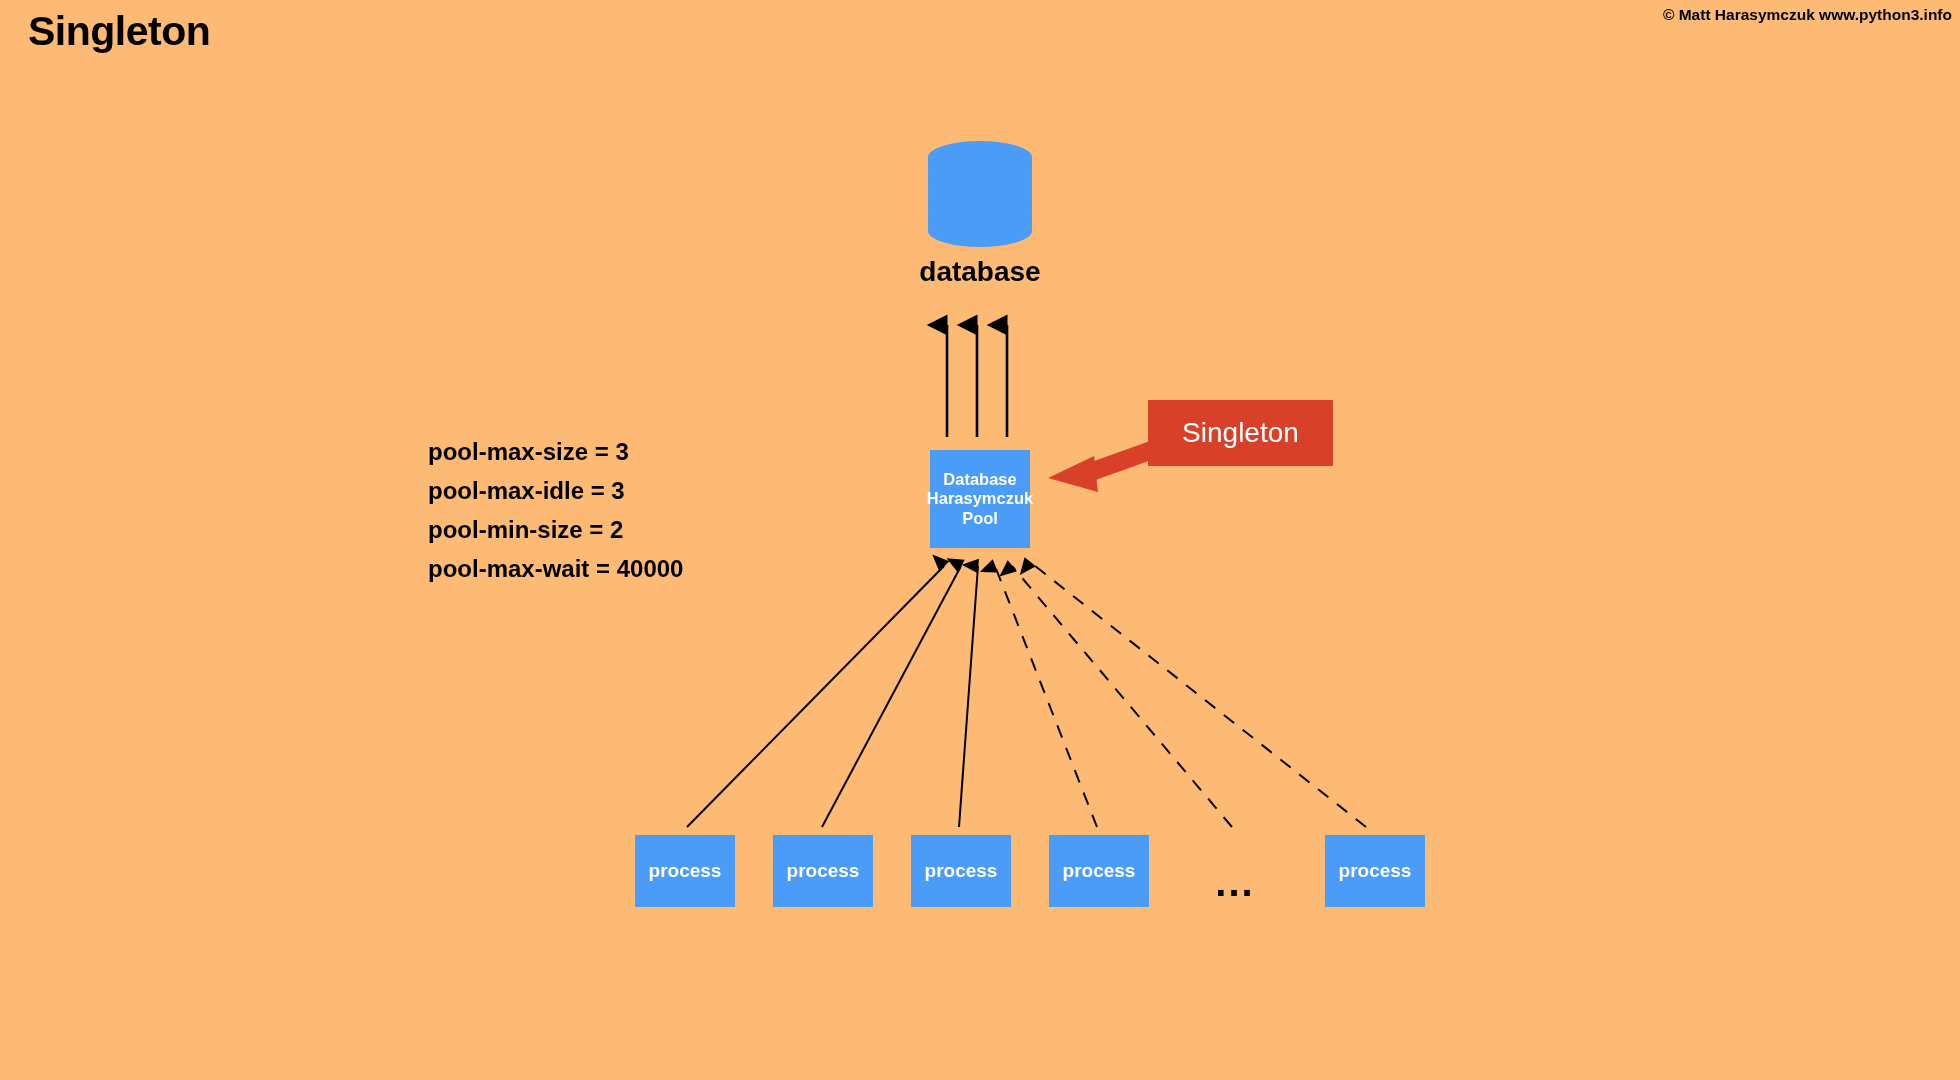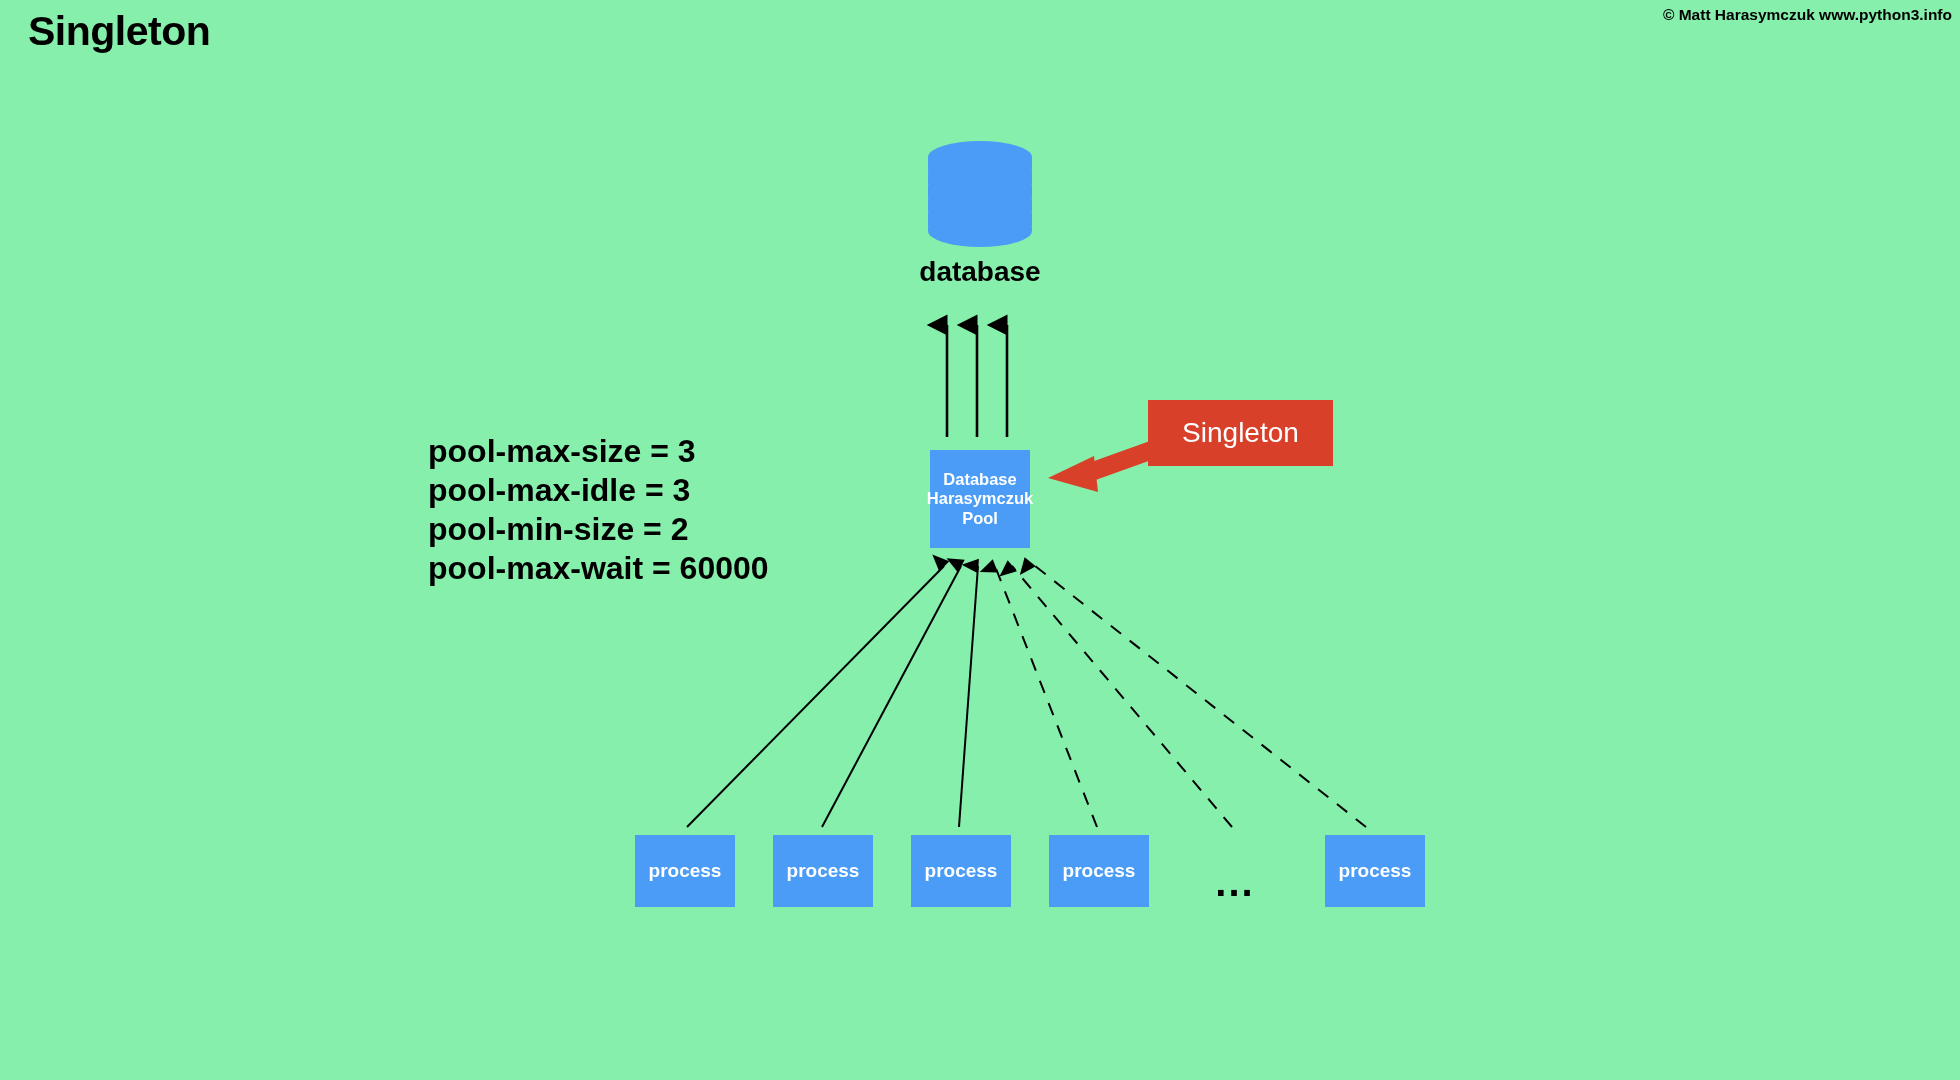--- a/index.html
+++ b/index.html
@@ -13,21 +13,21 @@
     position: relative;
     overflow: hidden;
     font-family: "Liberation Sans", sans-serif;
     -webkit-font-smoothing: antialiased;
   }
   #slide {
     position: absolute;
     left: 0; top: 0;
     width: 1960px;
     height: 1080px;
-    background: #86efac;
+    background: #fdba74;
   }
 
   
   #slide-title {
     position: absolute;
     left: 28px;
     top: 8px;
     font-size: 41px;
     font-weight: 700;
     color: #000000;
@@ -105,21 +105,21 @@
     font-size: 28px;
     font-weight: 700;
     color: #000000;
   }
 
   
   #config-text {
     position: absolute;
     left: 428px;
     top: 432px;
-    font-size: 32px;
+    font-size: 24px;
     font-weight: 700;
     color: #000000;
     line-height: 39px;
     white-space: nowrap;
   }
   #config-text div { white-space: nowrap; }
 
   
   #singleton-callout {
     position: absolute;
@@ -202,21 +202,21 @@
       <path d="M1083,465 L1150,441 L1157,458 L1090,482 Z" fill="#d8402a"></path>
     </g>
   </svg>
 
   <div id="database-label">database</div>
 
   <div id="config-text">
     <div>pool-max-size = 3</div>
     <div>pool-max-idle = 3</div>
     <div>pool-min-size = 2</div>
-    <div>pool-max-wait = 60000</div>
+    <div>pool-max-wait = 40000</div>
   </div>
 
   <div id="pool-box" class="node-box">
     <div>
       <span>Database</span><br>
       <span>Harasymczuk</span><br>
       <span>Pool</span>
     </div>
   </div>
 

